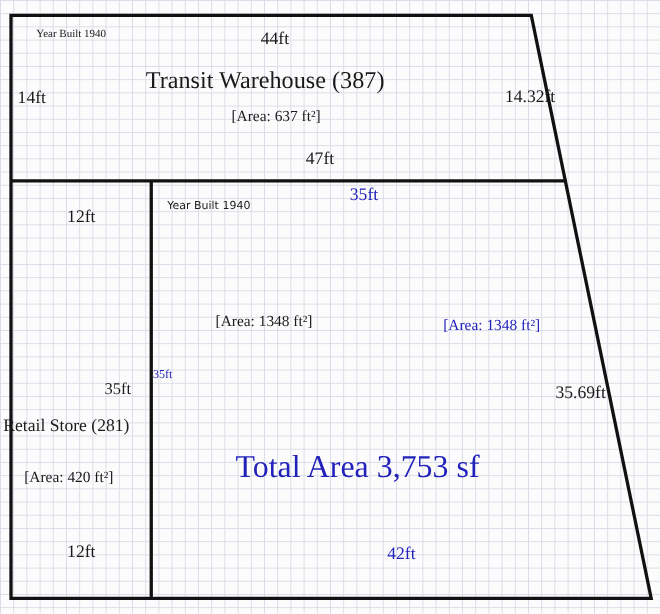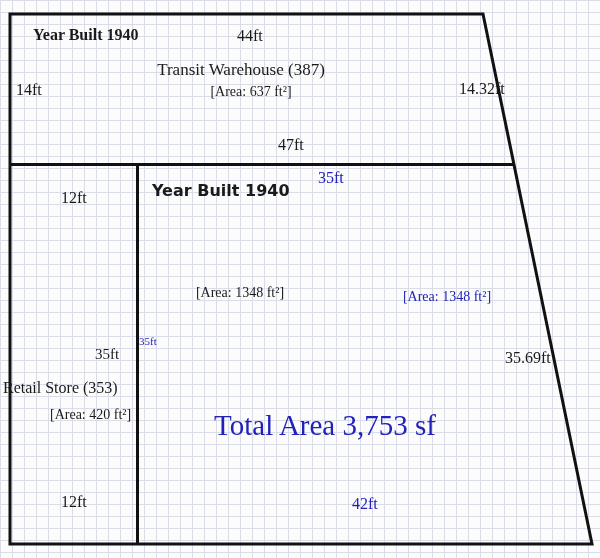--- a/index.html
+++ b/index.html
@@ -27,22 +27,22 @@
     white-space: nowrap;
     line-height: 1.1;
   }
   .serif { font-family: "Liberation Serif", serif; }
   .sans  { font-family: "DejaVu Sans", sans-serif; }
   .blue  { color: #2222bb; }
   .black { color: #1a1a1a; }
   .ctr   { transform: translateX(-50%); }
   .fs-dim   { font-size: 16px; }
   .fs-dim-s { font-size: 11px; }
-  .fs-year  { font-size: 16px; font-weight: bold; }
-  .fs-name  { font-size: 17px; }
+  .fs-year  { font-size: 10px; }
+  .fs-name  { font-size: 22px; }
   .fs-name-s{ font-size: 16px; }
   .fs-area  { font-size: 14px; }
   .fs-dim-l { font-size: 15px; }
   .fs-total { font-size: 29px; }
 </style>
 </head>
 <body>
 
 <div class="sketch-canvas">
 
@@ -51,29 +51,29 @@
     <polygon points="10,14 483,14 592,544 10,544" fill="none" stroke="#111111" stroke-width="3" stroke-linejoin="miter"></polygon>
 
     <line x1="10" y1="164.5" x2="515" y2="164.5" stroke="#111111" stroke-width="3"></line>
 
     <line x1="137.5" y1="164" x2="137.5" y2="544" stroke="#111111" stroke-width="3"></line>
   </svg>
 
   <div class="lbl serif black fs-year" style="left:33px; top:26px;">Year Built 1940</div>
   <div class="lbl serif black fs-dim" style="left:237px; top:27px;">44ft</div>
   <div class="lbl serif black fs-name ctr" style="left:241px; top:61px;">Transit Warehouse (387)</div>
-  <div class="lbl serif black fs-area ctr" style="left:251px; top:84px;">[Area: 637 ft²]</div>
+  <div class="lbl serif black fs-area ctr" style="left:251px; top:99px;">[Area: 637 ft²]</div>
   <div class="lbl serif black fs-dim" style="left:16px; top:81px;">14ft</div>
   <div class="lbl serif black fs-dim" style="left:459px; top:80px;">14.32ft</div>
   <div class="lbl serif black fs-dim" style="left:242px; top:136px;margin-left:36px;">47ft</div>
 
   <div class="lbl serif black fs-dim" style="left:61px; top:189px;">12ft</div>
   <div class="lbl serif black fs-dim-l" style="left:95px; top:346px;">35ft</div>
-  <div class="lbl serif black fs-name-s" style="left:3px; top:379px;">Retail Store (353)</div>
-  <div class="lbl serif black fs-area" style="left:22px; top:407px;margin-left:28px;">[Area: 420 ft²]</div>
+  <div class="lbl serif black fs-name-s" style="left:3px; top:379px;">Retail Store (281)</div>
+  <div class="lbl serif black fs-area" style="left:22px; top:427px;">[Area: 420 ft²]</div>
   <div class="lbl serif black fs-dim" style="left:61px; top:493px;">12ft</div>
 
   <div class="lbl sans black fs-year" style="left:152px; top:182px;">Year Built 1940</div>
   <div class="lbl serif black fs-area ctr" style="left:240px; top:285px;">[Area: 1348 ft²]</div>
   <div class="lbl serif blue fs-dim-s" style="left:139px; top:335px;">35ft</div>
 
   <div class="lbl serif blue fs-dim" style="left:318px; top:169px;">35ft</div>
   <div class="lbl serif blue fs-area ctr" style="left:447px; top:289px;">[Area: 1348 ft²]</div>
   <div class="lbl serif black fs-dim" style="left:491px; top:349px;margin-left:14px;">35.69ft</div>
   <div class="lbl serif blue fs-dim" style="left:352px; top:495px;">42ft</div>

